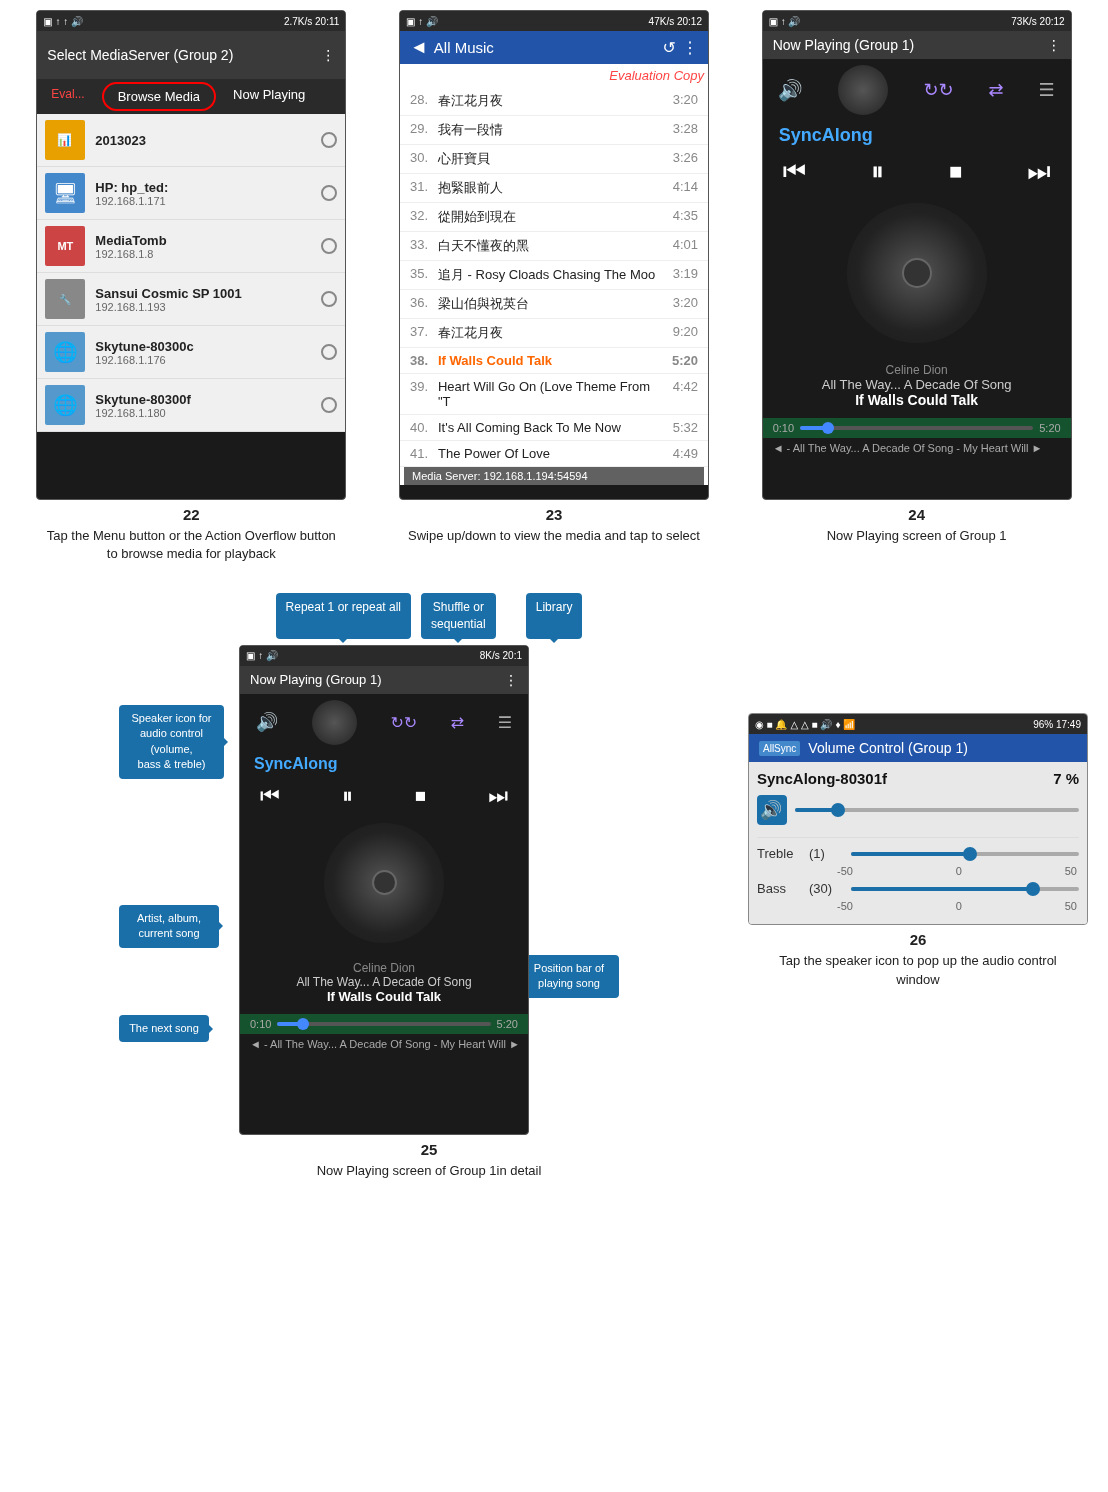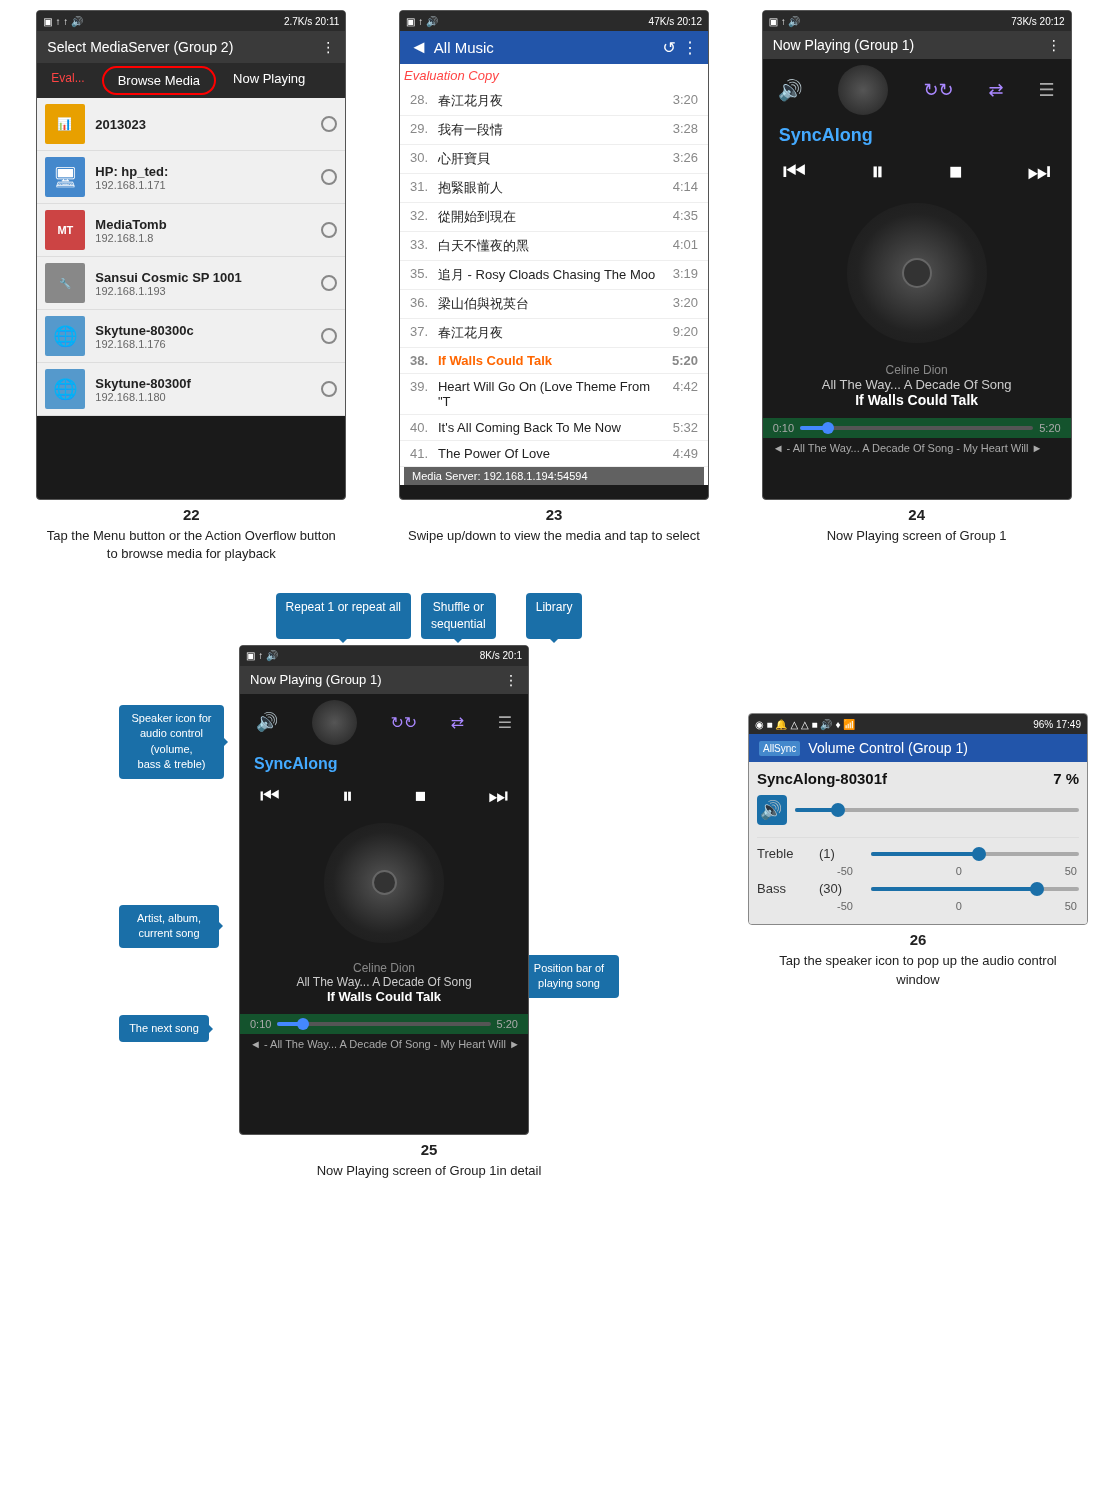--- a/index.html
+++ b/index.html
@@ -63,21 +63,21 @@
       display: flex;
       justify-content: space-between;
       align-items: center;
       height: 20px;
     }
 
     
     .s22-header {
       background: #3a3a3a;
       color: #fff;
-      padding: 8px 10px;
+      padding: 16px 10px;
       font-size: 14px;
       display: flex;
       justify-content: space-between;
       align-items: center;
     }
     .s22-menu-bar {
       background: #2a2a2a;
       display: flex;
       position: relative;
     }
@@ -135,21 +135,21 @@
       color: #fff;
       padding: 6px 10px;
       font-size: 15px;
       display: flex;
       justify-content: space-between;
       align-items: center;
     }
     .s23-eval {
       background: #fff;
       color: #ff4444;
-      text-align: left;
+      text-align: right;
       font-size: 13px;
       padding: 4px;
       font-style: italic;
     }
     .s23-list { background: #fff; overflow: hidden; }
     .s23-list-item {
       display: flex;
       justify-content: space-between;
       padding: 5px 10px;
       border-bottom: 1px solid #eee;
@@ -327,21 +327,21 @@
       display: flex;
       align-items: center;
       justify-content: center;
       color: #fff;
       font-size: 18px;
     }
     .s26-slider-row {
       display: flex;
       align-items: center;
       margin-bottom: 10px;
-      gap: 22px;
+      gap: 12px;
     }
     .s26-slider-label { font-size: 13px; color: #333; width: 40px; }
     .s26-slider-val { font-size: 13px; color: #333; width: 30px; }
     .s26-slider-track {
       flex: 1;
       height: 4px;
       background: #aaa;
       border-radius: 2px;
       position: relative;
     }

